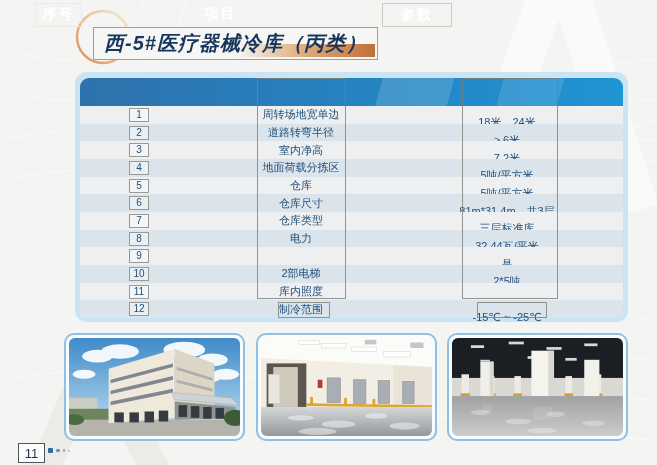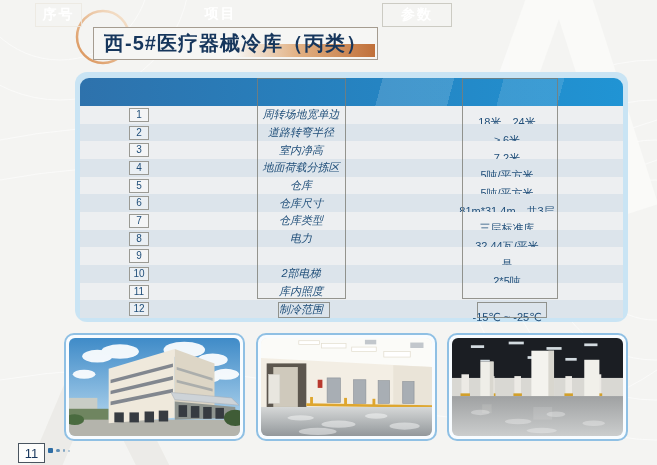--- a/index.html
+++ b/index.html
@@ -7,21 +7,21 @@
   .slide{position:relative;width:657px;height:465px;background:#f4f4f2;overflow:hidden;}
   .bg-deco{position:absolute;inset:0;z-index:0;pointer-events:none;}
 
   
   .title-ring{position:absolute;left:74px;top:8px;z-index:1;}
   .title-wrap{position:absolute;left:93px;top:27px;width:283px;height:31px;
     border:1px solid #a59c90;background:#f6f6f4;z-index:2;}
   .title-highlight{position:absolute;right:2px;bottom:2px;width:140px;height:13px;
     background:linear-gradient(90deg,rgba(233,203,173,0),#e2b183 45%,#c0703a 100%);}
   .title-text{position:absolute;inset:0;display:flex;align-items:center;justify-content:center;
-    font-size:20px;font-weight:bold;color:#16365c;letter-spacing:1px;white-space:nowrap;}
+    font-size:20px;font-weight:bold;color:#16365c;letter-spacing:1px;white-space:nowrap;font-style:italic;}
 
   
   .panel{position:absolute;left:75px;top:72px;width:553px;height:250px;
     background:#c9e4f4;border-radius:12px;z-index:2;}
   .tbl-header{position:absolute;left:80px;top:78px;width:543px;height:28px;
     background:linear-gradient(90deg,#2e72ac,#2584c2 55%,#2094d4);
     border-radius:9px 9px 0 0;z-index:3;}
   .tbl-header::after{content:"";position:absolute;inset:0;border-radius:9px 9px 0 0;
     background:linear-gradient(105deg,transparent 55%,rgba(255,255,255,.15) 55%,rgba(255,255,255,.15) 68%,
       transparent 68%,transparent 77%,rgba(255,255,255,.12) 77%,rgba(255,255,255,.12) 88%,transparent 88%);}
@@ -31,21 +31,21 @@
   .hdr-item{left:177px;width:87px;}
   .hdr-value{left:382px;width:68px;border:1px solid rgba(200,198,190,.9);}
 
   .rows{position:absolute;left:80px;top:106px;width:543px;height:212px;z-index:3;}
   .row{position:relative;height:17.666px;}
   .row:nth-child(odd){background:#edeff1;}
   .row:nth-child(even){background:#dce4eb;}
   .no-box{position:absolute;left:49px;top:2px;width:18px;height:12px;border:1px solid #9a9a94;
     font-size:10px;line-height:12px;text-align:center;color:#1f4e79;background:rgba(255,255,255,.4);}
   .cell-item{position:absolute;left:151px;top:0;width:140px;height:100%;display:flex;align-items:center;
-    justify-content:center;font-size:11px;color:#1f4e79;white-space:nowrap;font-style:italic;}
+    justify-content:center;font-size:11px;color:#1f4e79;white-space:nowrap;}
   .cell-value{position:absolute;left:357px;top:8px;width:140px;height:100%;display:flex;align-items:center;
     justify-content:center;font-size:11px;color:#1f4e79;white-space:nowrap;}
 
   
   .grid-lines{position:absolute;left:80px;top:78px;width:543px;height:240px;z-index:5;pointer-events:none;}
   .col-box{position:absolute;border:1px solid rgba(125,125,118,.8);}
   .col-box.item{left:177px;top:0;width:87px;height:219px;}
   .col-box.value{left:382px;top:0;width:94px;height:219px;}
   .r12-box{position:absolute;border:1px solid rgba(125,125,118,.8);top:224px;height:14px;}
   .r12-box.item{left:198px;width:50px;}

